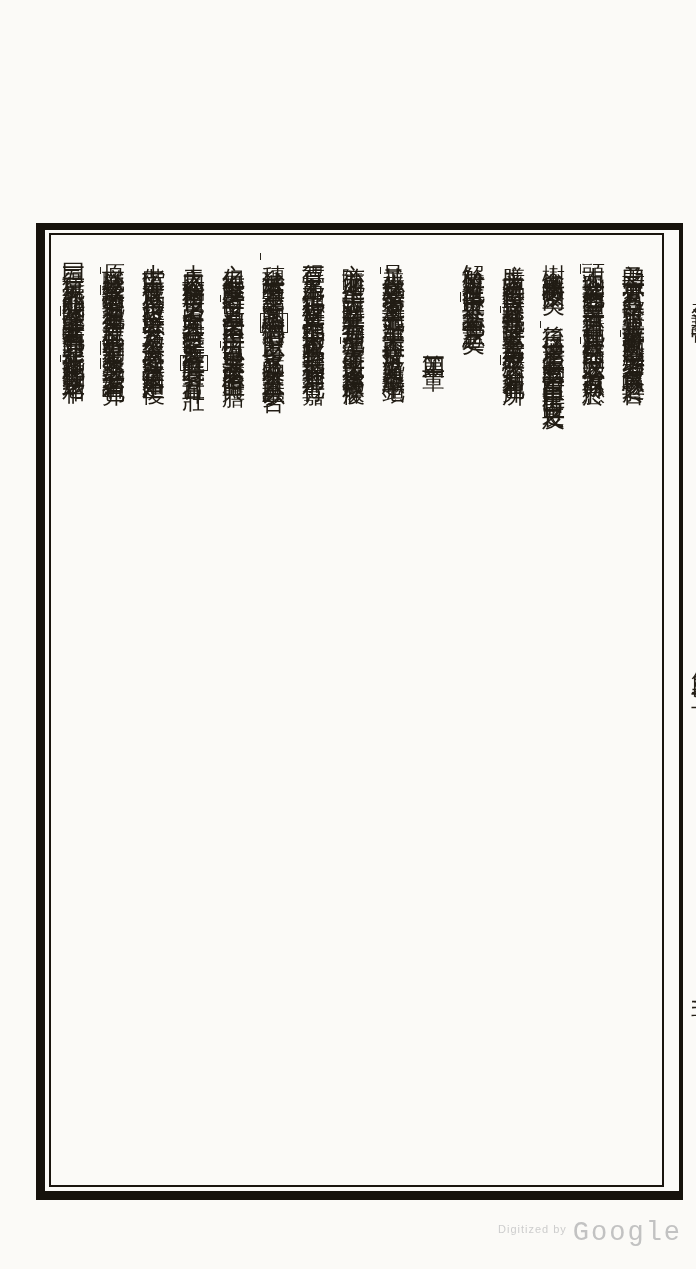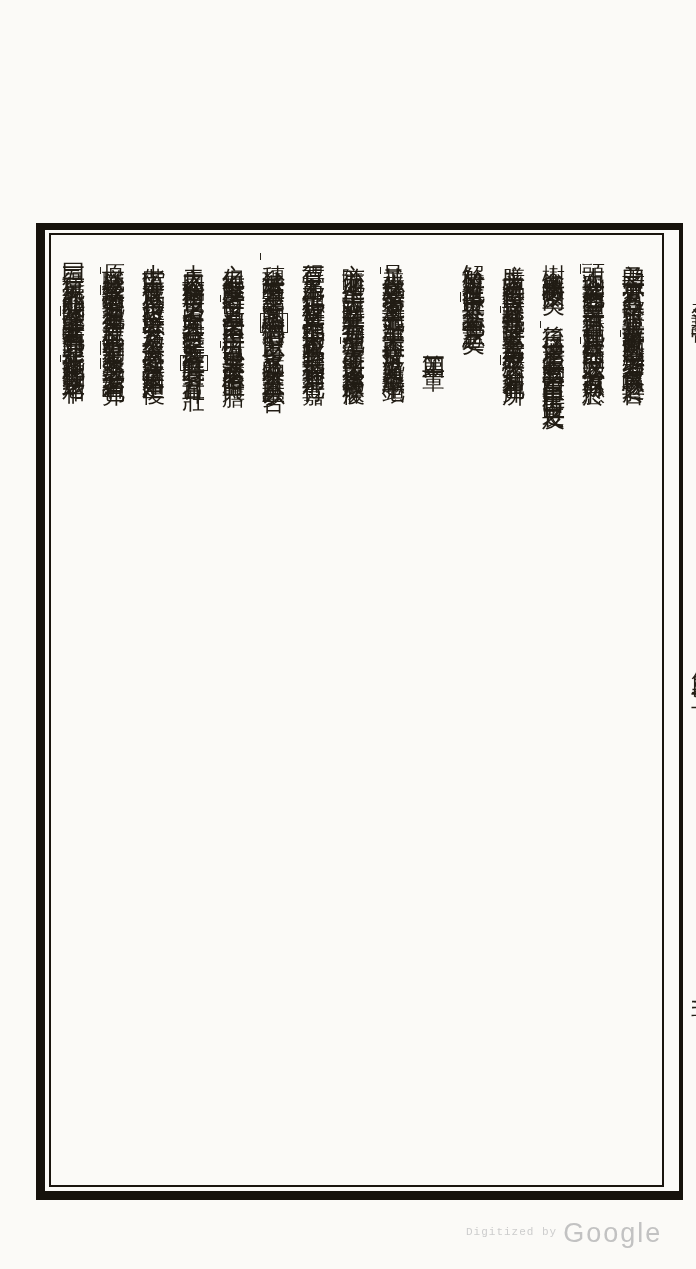--- a/index.html
+++ b/index.html
@@ -44,26 +44,27 @@
     position:absolute; left:0;
     writing-mode:vertical-rl; text-orientation:upright;
     font-size:24px; letter-spacing:6px; color:#241f16;
   }
   .m-title { top:282px; }
   .m-section { top:652px; }
   .m-page { top:985px; font-size:22px; }
   
   .watermark { position:absolute; left:466px; top:1218px; white-space:nowrap; }
   .wm-prefix {
-    font-family:Liberation Mono, monospace;
+    font-family:Liberation Sans, sans-serif;
     font-size:11px; color:#cdcdcd; letter-spacing:1px;
     vertical-align:7px;
+    margin-left:32px;
   }
   .wm-logo {
-    font-family:Liberation Sans, sans-serif;
+    font-family:Liberation Mono, monospace;
     font-size:27px; color:#c2c2c2; letter-spacing:2px; padding-left:6px;
   }
 </style>
 </head>
 <body>
 
 <div class="page">
 
   <div class="frame">
     <div class="frame-inner">

